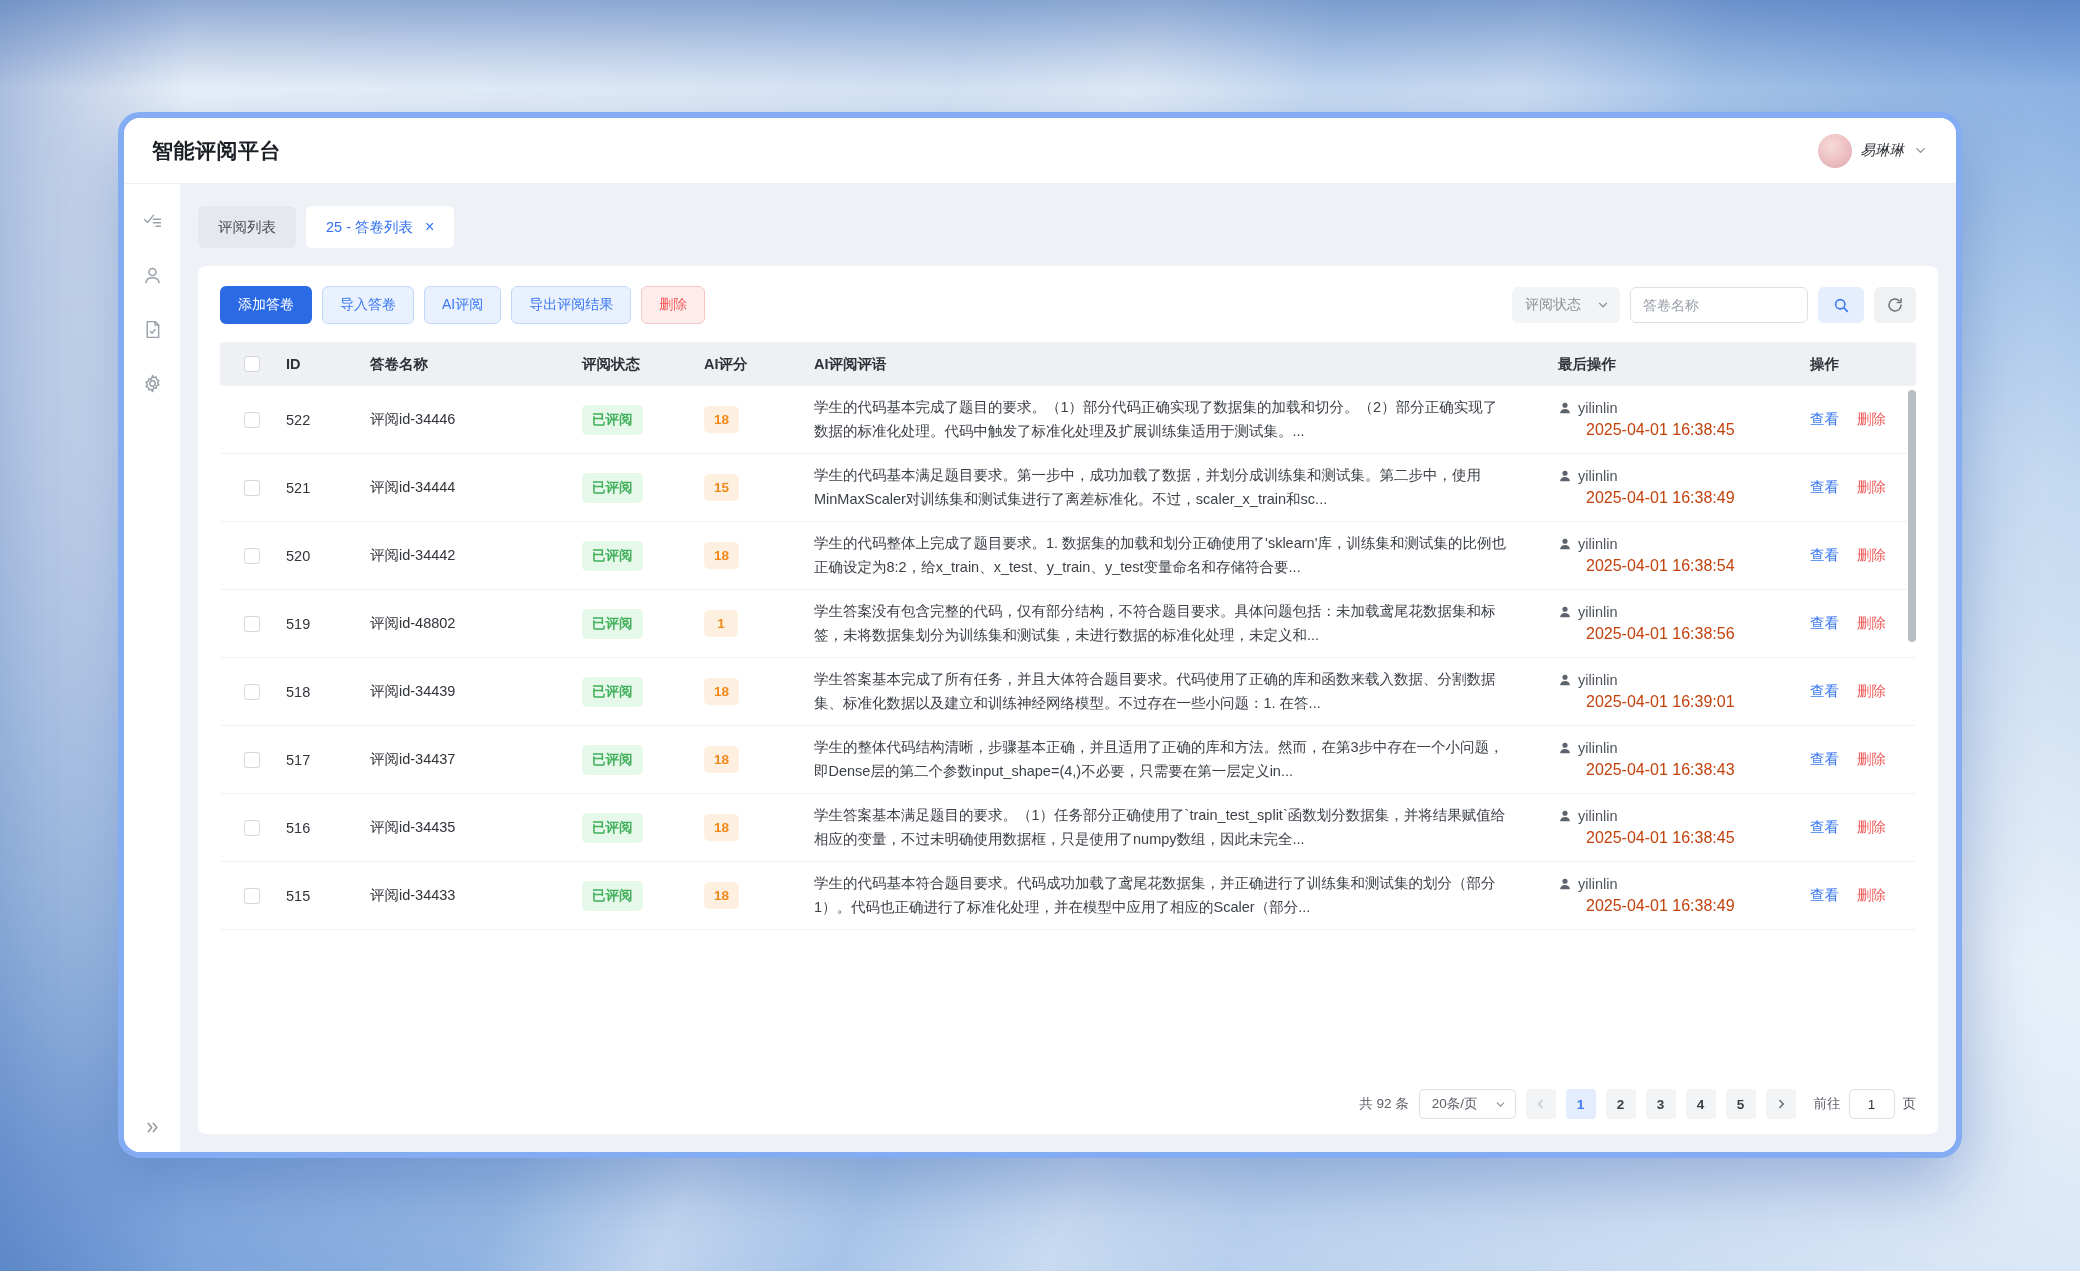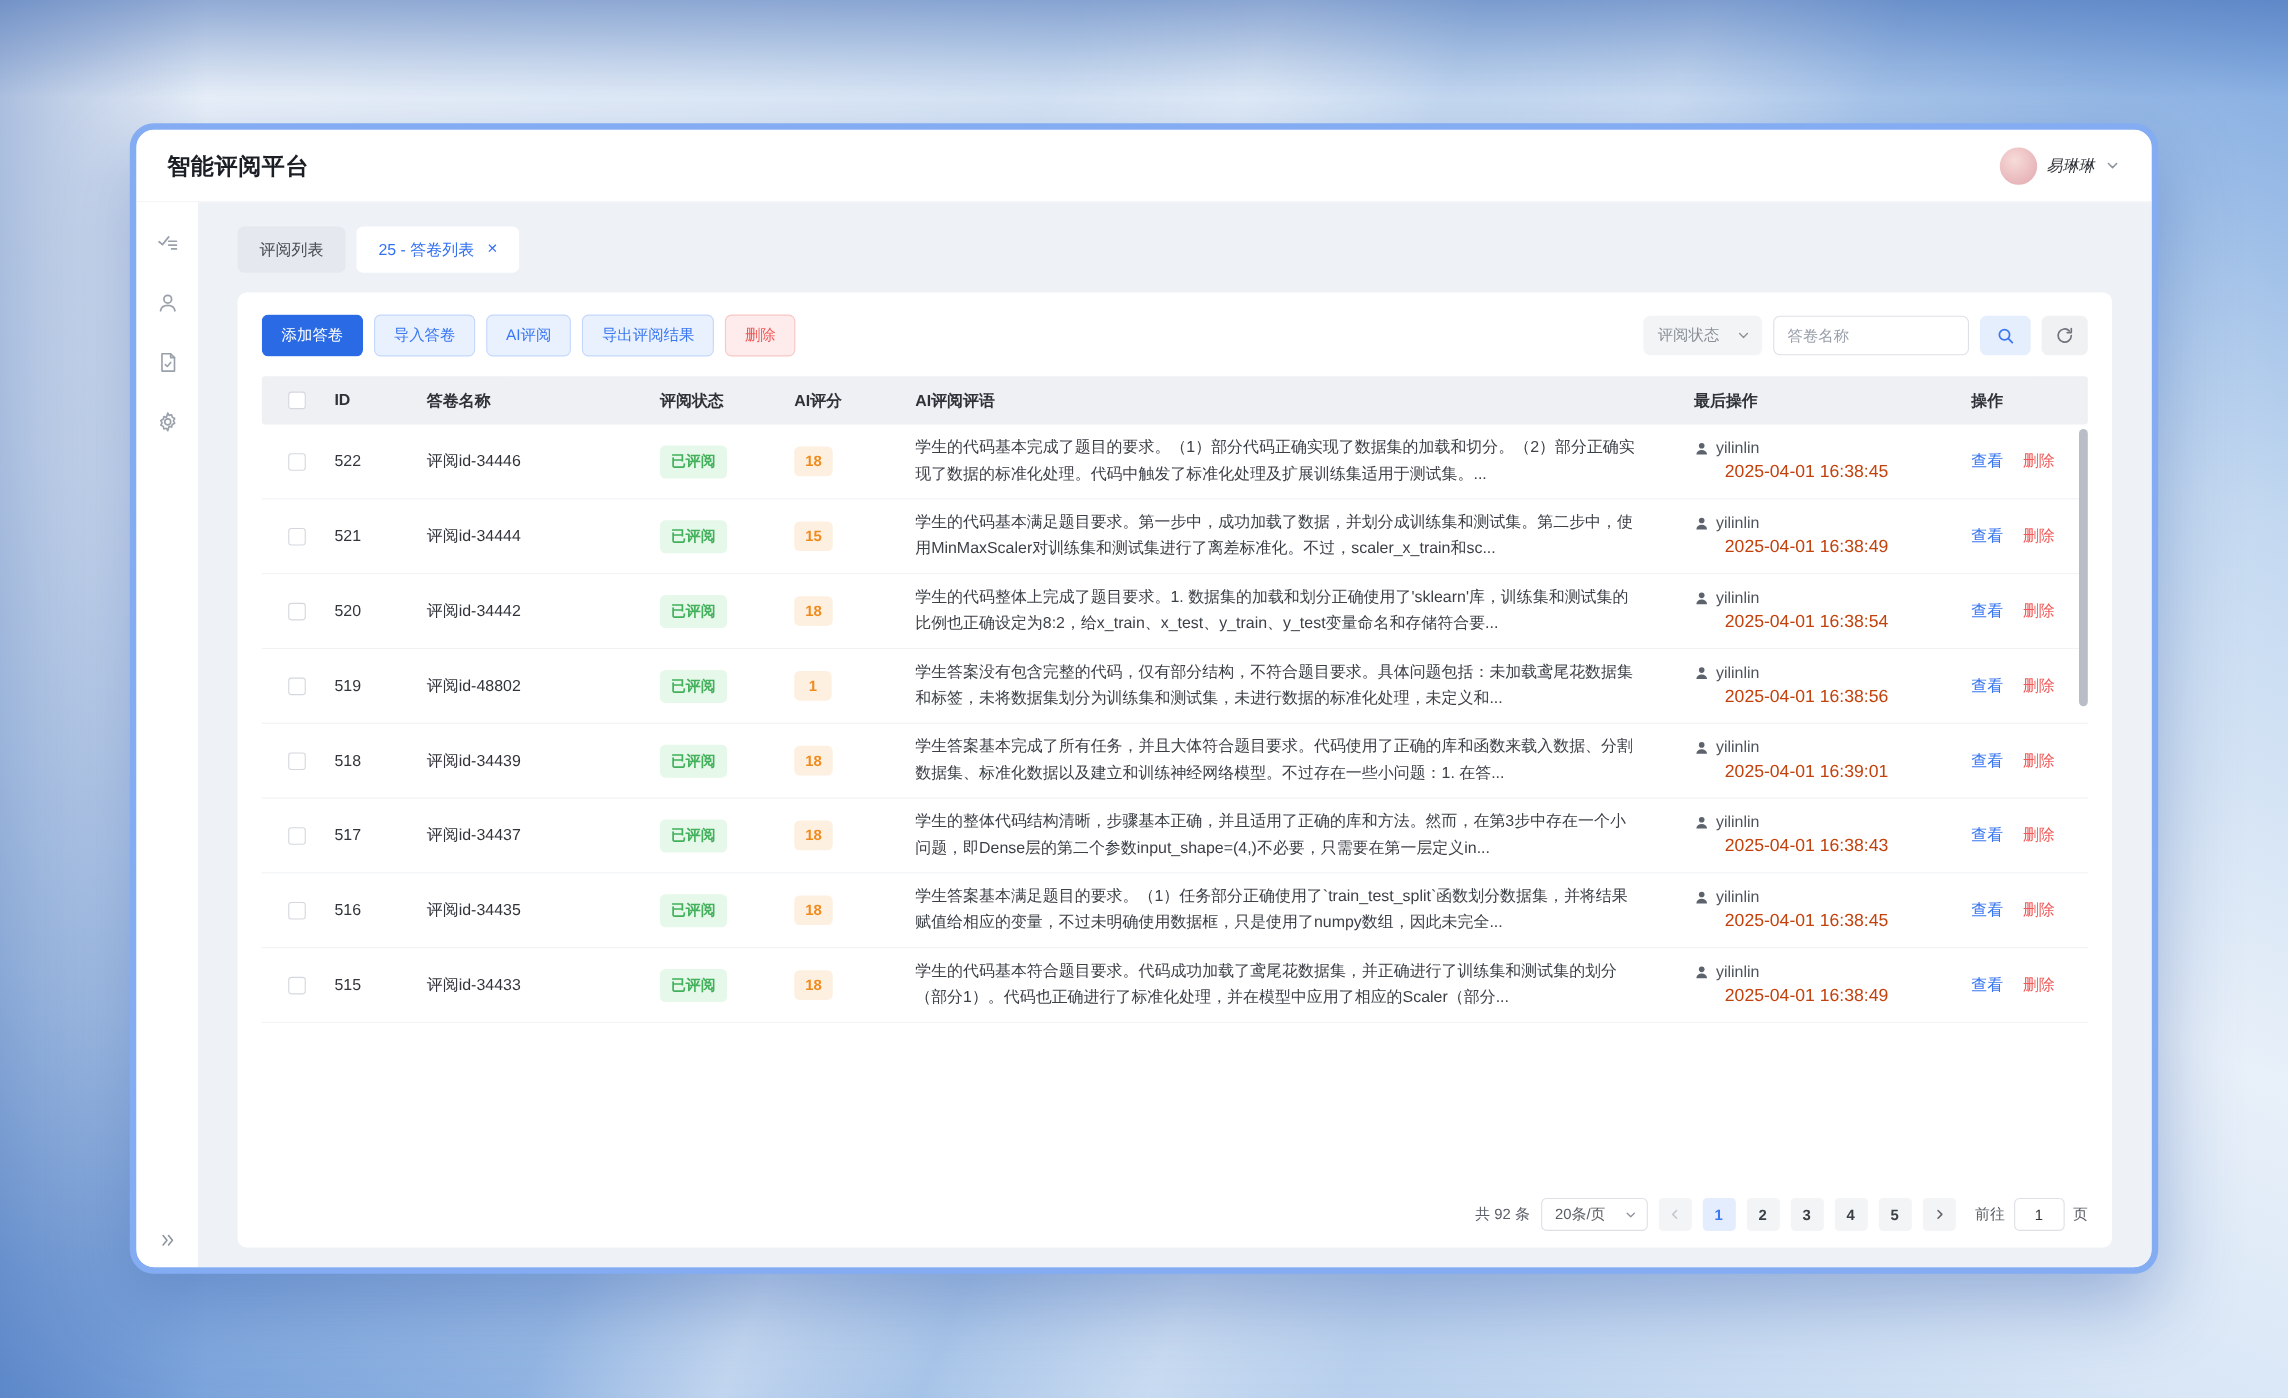--- a/index.html
+++ b/index.html
@@ -32,21 +32,21 @@
   .chev { color:#8d939c; display:flex; }
 
   
   .app-body { flex:1; display:flex; min-height:0; }
   .sidebar { width:56px; flex:0 0 56px; background:#fff; display:flex; flex-direction:column; align-items:center; padding:26px 0 16px; gap:32px; }
   .side-icon { width:22px; height:22px; color:#9aa1ab; display:flex; align-items:center; justify-content:center; cursor:pointer; }
   .side-icon svg { width:21px; height:21px; }
   .side-expander { margin-top:auto; color:#8d939c; cursor:pointer; display:flex; }
   .side-expander svg { width:17px; height:17px; }
 
-  .content { flex:1; background:#eef1f5; padding:22px 36px 18px; display:flex; flex-direction:column; min-width:0; }
+  .content { flex:1; background:#eef1f5; padding:22px 18px 18px; display:flex; flex-direction:column; min-width:0; }
 
   
   .tabs { display:flex; gap:10px; height:42px; flex:0 0 42px; }
   .tab { display:flex; align-items:center; padding:0 20px; background:#e5e8ee; border-radius:6px; font-size:14.5px; color:#474c54; cursor:pointer; }
   .tab.active { background:#fff; color:#3370f2; gap:12px; }
   .tab .close { font-size:16px; line-height:1; color:#3370f2; cursor:pointer; }
 
   
   .panel { margin-top:18px; background:#fff; border-radius:8px; flex:1; padding:20px 22px 14px; display:flex; flex-direction:column; position:relative; overflow:hidden; }
 

